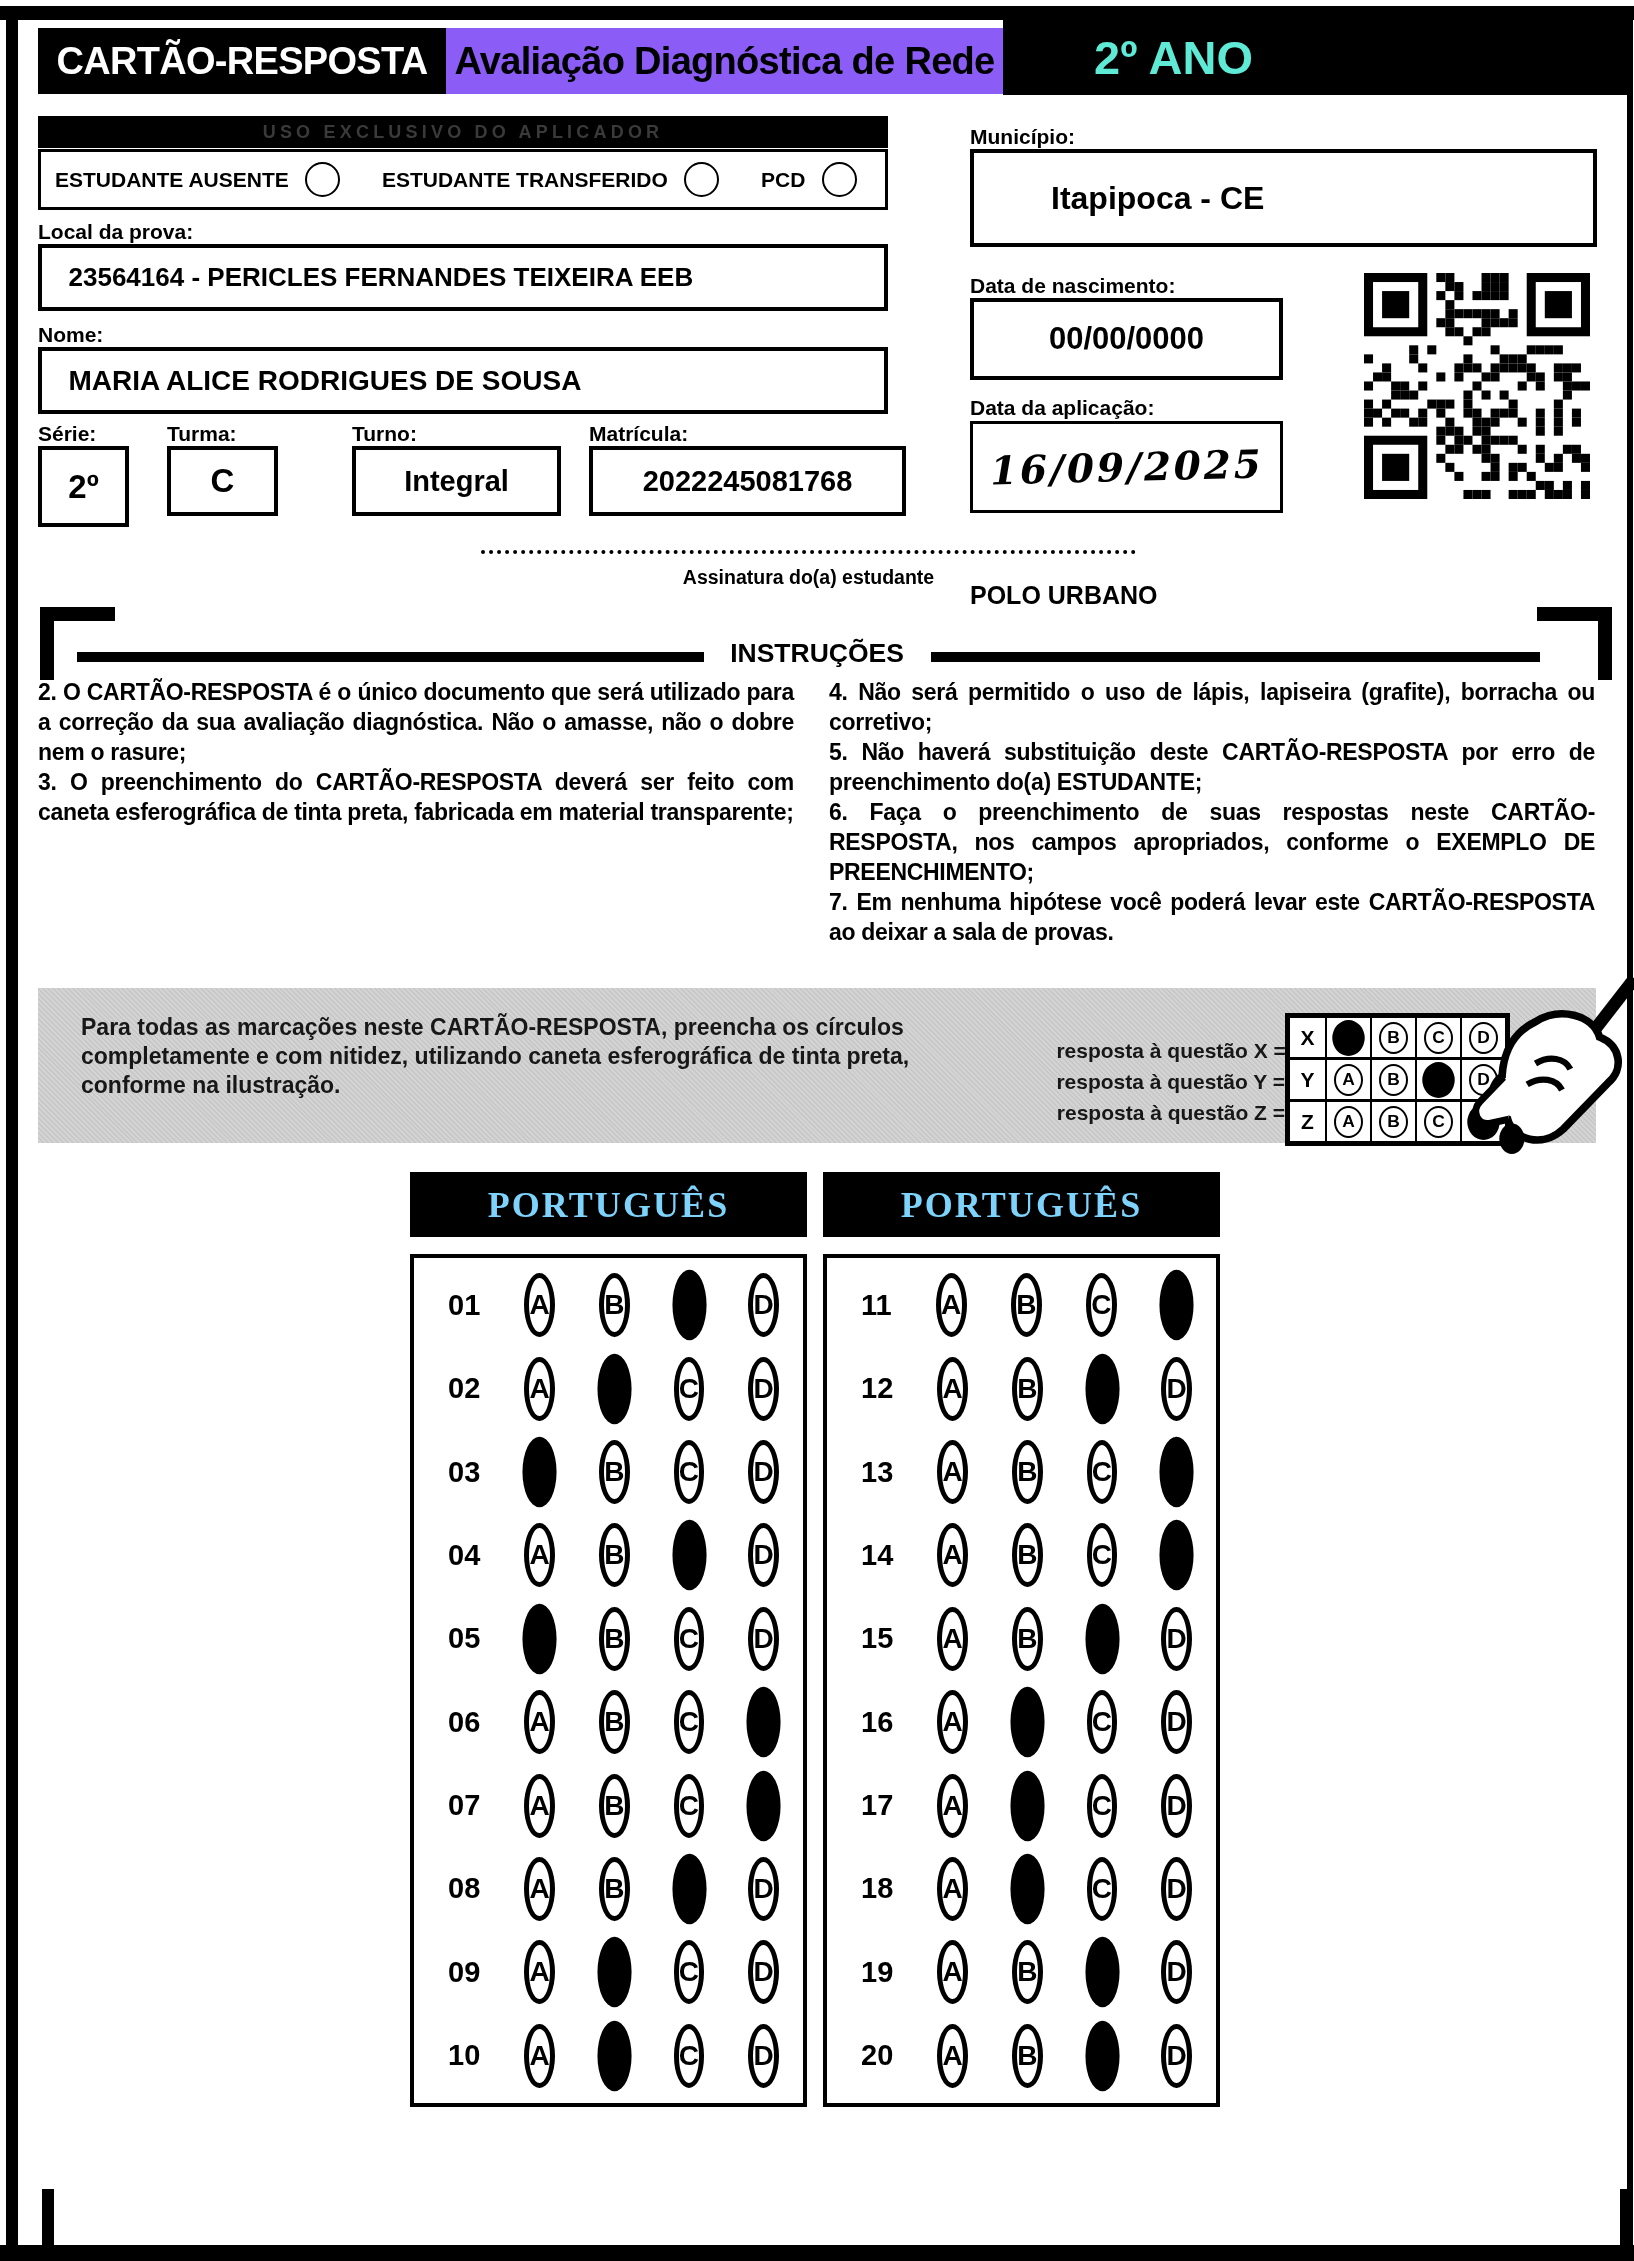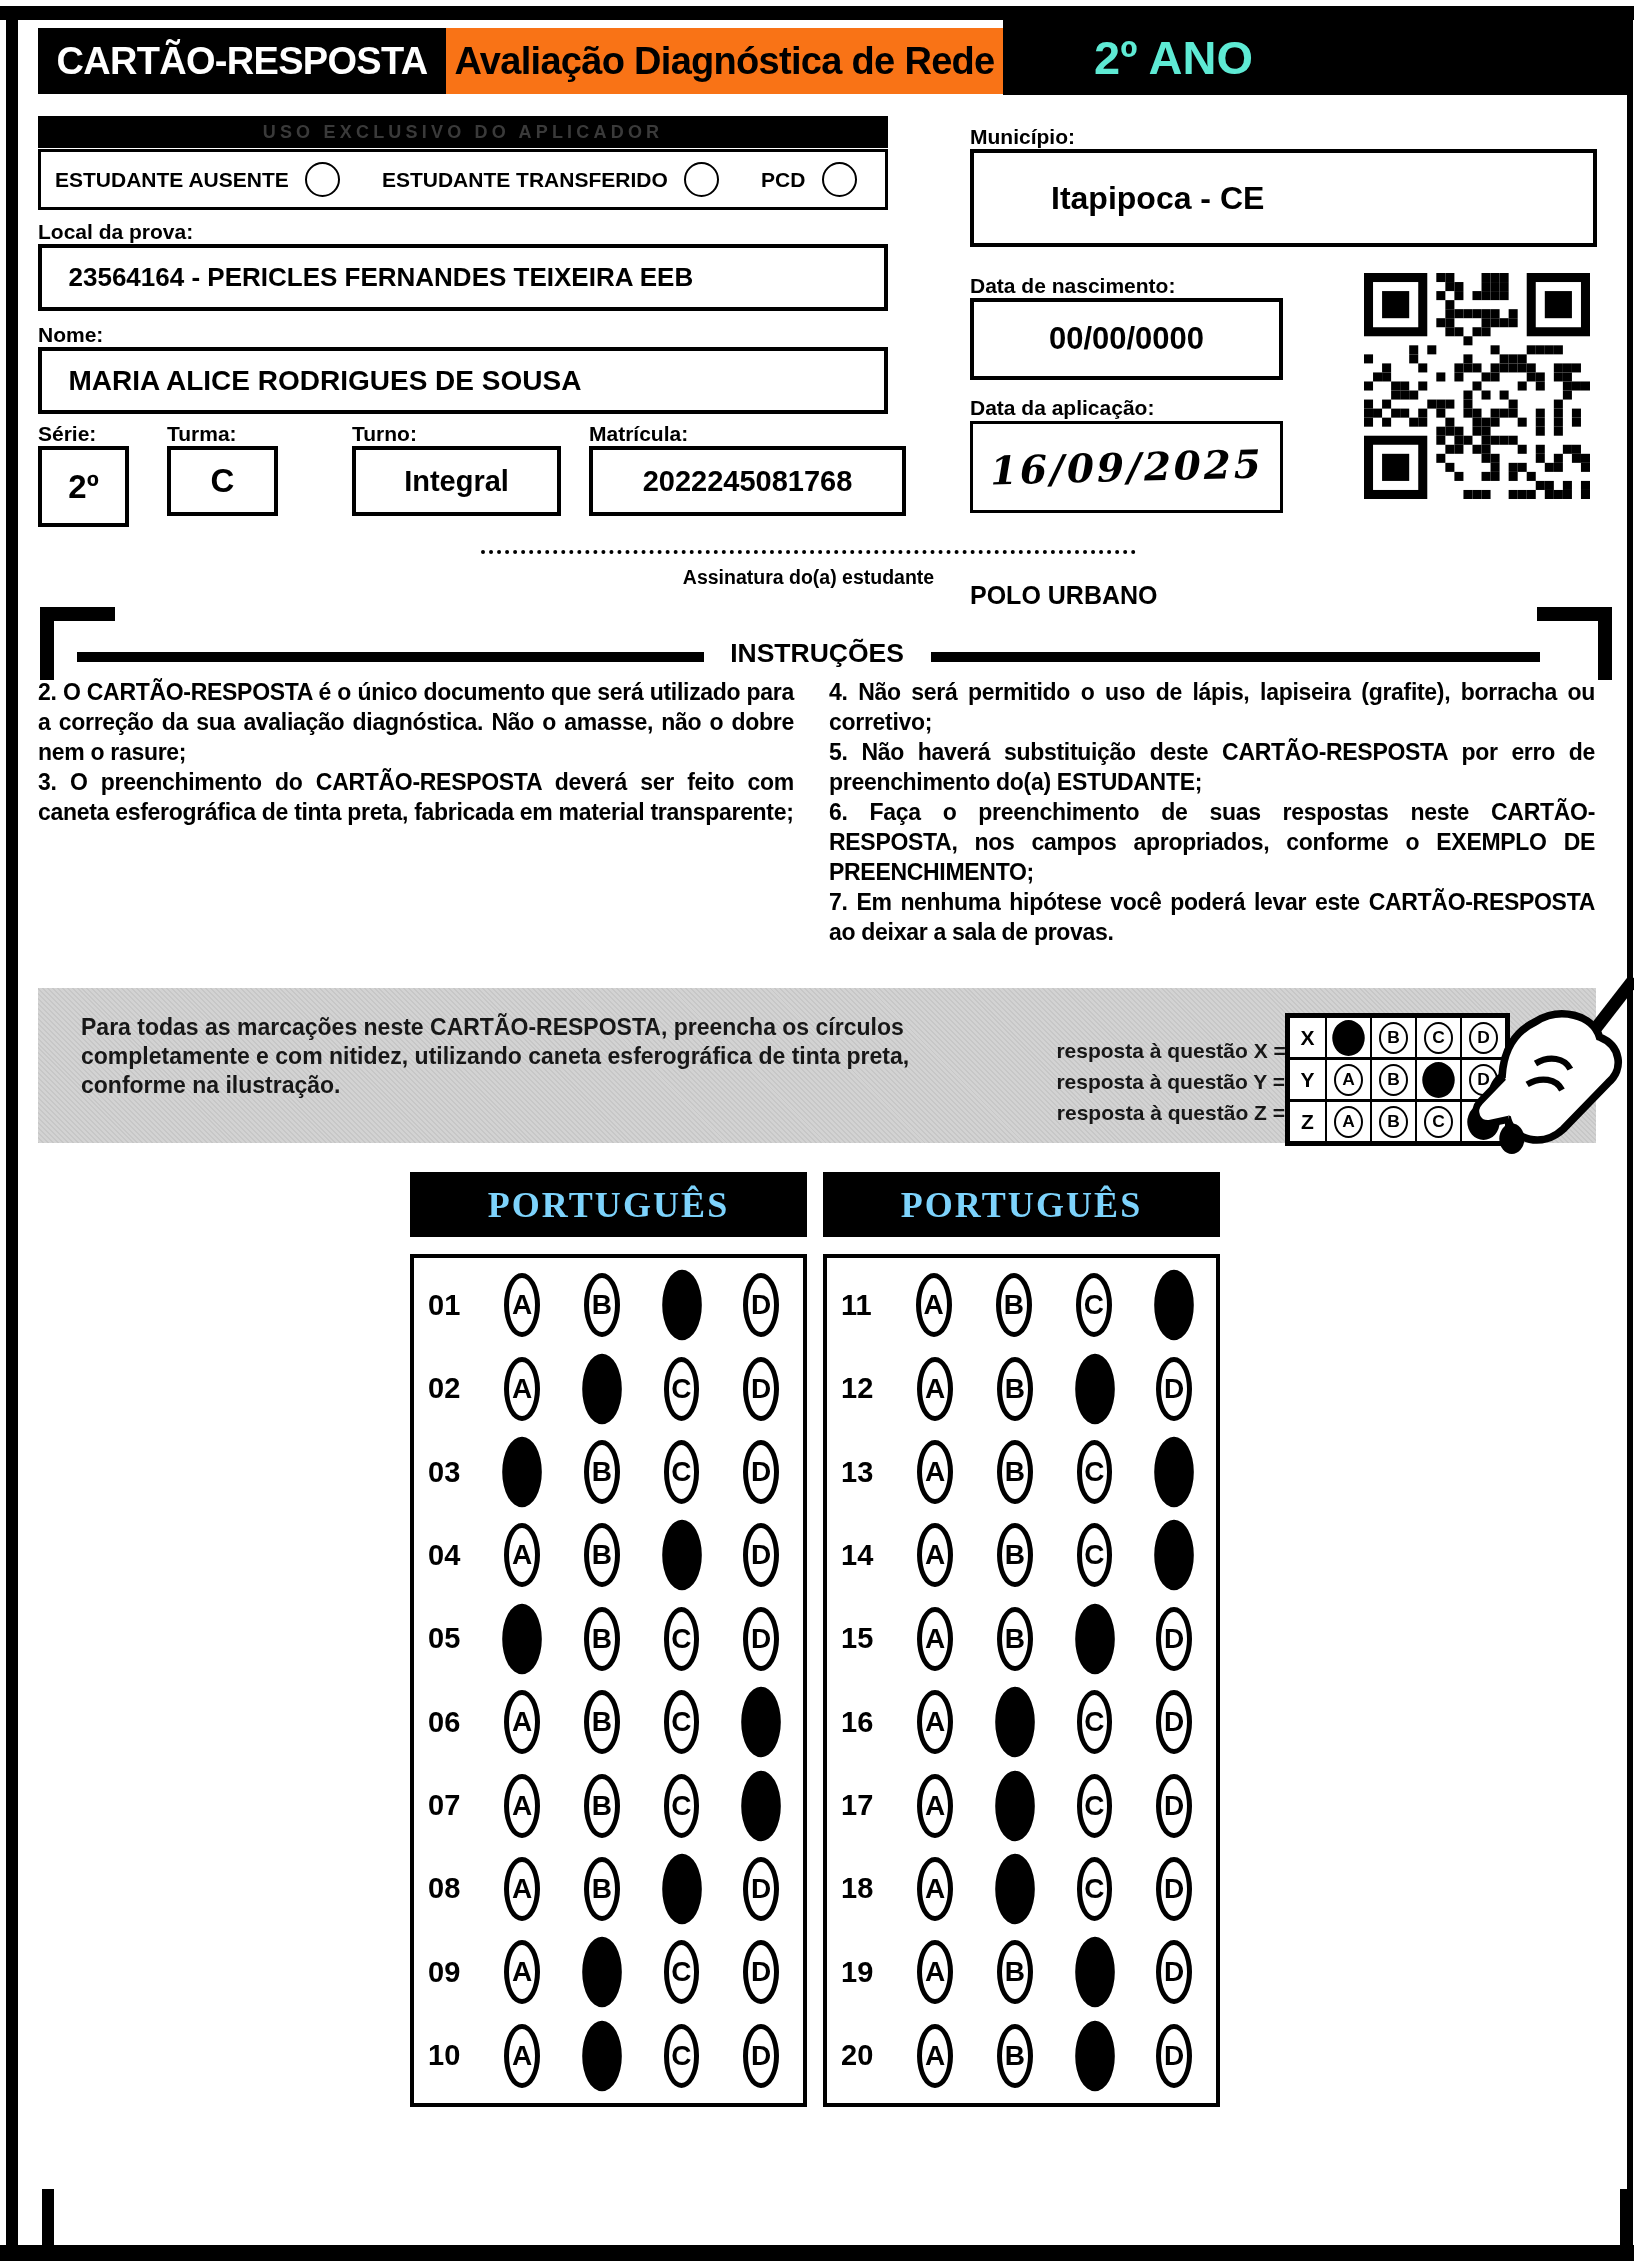--- a/index.html
+++ b/index.html
@@ -7,21 +7,21 @@
         font-family:"Liberation Sans",sans-serif;color:#000;}
   
   .bar-top{position:absolute;left:0;top:5.6px;width:100%;height:14px;background:#000;}
   .bar-bottom{position:absolute;left:0;top:2245px;width:100%;height:16.7px;background:#000;}
   .bar-left{position:absolute;left:5.6px;top:5.6px;width:12.5px;height:2250px;background:#000;}
   .bar-right{position:absolute;left:1627px;top:5.6px;width:5.6px;height:2250px;background:#000;}
 
   
   .hdr-black1{position:absolute;left:38px;top:28px;width:408px;height:66px;background:#000;
     color:#fff;font-size:38px;font-weight:700;letter-spacing:-0.7px;display:flex;align-items:center;justify-content:center;}
-  .hdr-white{position:absolute;left:446px;top:28px;width:557px;height:66px;background:#f97316;
+  .hdr-white{position:absolute;left:446px;top:28px;width:557px;height:66px;background:#8b5cf6;
     color:#000;font-size:38px;font-weight:700;letter-spacing:-0.7px;display:flex;align-items:center;justify-content:center;}
   .hdr-black2{position:absolute;left:1003px;top:19.5px;width:626px;height:75px;background:#000;
     color:#5eead4;font-size:47px;font-weight:700;display:flex;align-items:center;padding-left:91px;box-sizing:border-box;}
 
   
   .applicator{position:absolute;left:38px;top:116px;width:850px;height:32px;background:#000;
     color:#3a3a3a;font-size:18px;font-weight:700;letter-spacing:4.2px;display:flex;align-items:center;justify-content:center;}
   .status-box{position:absolute;left:38px;top:149px;width:850px;height:61px;border:3.5px solid #000;
     box-sizing:border-box;display:flex;align-items:center;justify-content:space-between;padding:0 28px 0 14px;}
   .status-item{display:flex;align-items:center;gap:16.7px;font-size:21px;font-weight:600;}
@@ -87,21 +87,21 @@
   .ex-bubble.filled{background:#000;color:#000;transform:scale(1.12);}
   .hand{position:absolute;left:1393px;top:-15.3px;width:209px;height:188px;}
 
   
   .subject-header{position:absolute;top:1172px;width:397px;height:65px;background:#000;color:#7dd3fc;
     font-size:36px;font-weight:700;letter-spacing:2.1px;display:flex;align-items:center;justify-content:center;font-family:Liberation Serif, serif;}
   .sh-left{left:410px;} .sh-right{left:823px;}
   .answer-box{position:absolute;top:1254px;width:397px;height:853px;border:4.9px solid #000;
     box-sizing:border-box;display:flex;flex-direction:column;justify-content:space-around;padding:5.6px 0;}
   .ab-left{left:410px;} .ab-right{left:823px;}
-  .ans-row{display:flex;align-items:center;padding:0 24px 0 14px;justify-content:space-between;gap:44px;}
+  .ans-row{display:flex;align-items:center;padding:0 24px 0 34px;justify-content:space-between;gap:44px;}
   .qnum{font-size:29px;font-weight:700;width:47px;}
   .bubble{width:53px;height:64px;border:5.6px solid #000;border-radius:50%;display:flex;align-items:center;
     justify-content:center;font-size:28px;font-weight:700;box-sizing:border-box;background:#fff;}
   .bubble.filled{background:#000;color:#000;transform:scale(1.1);border-color:#000;}
 </style>
 </head>
 <body>
 
 <div class="page">
 

